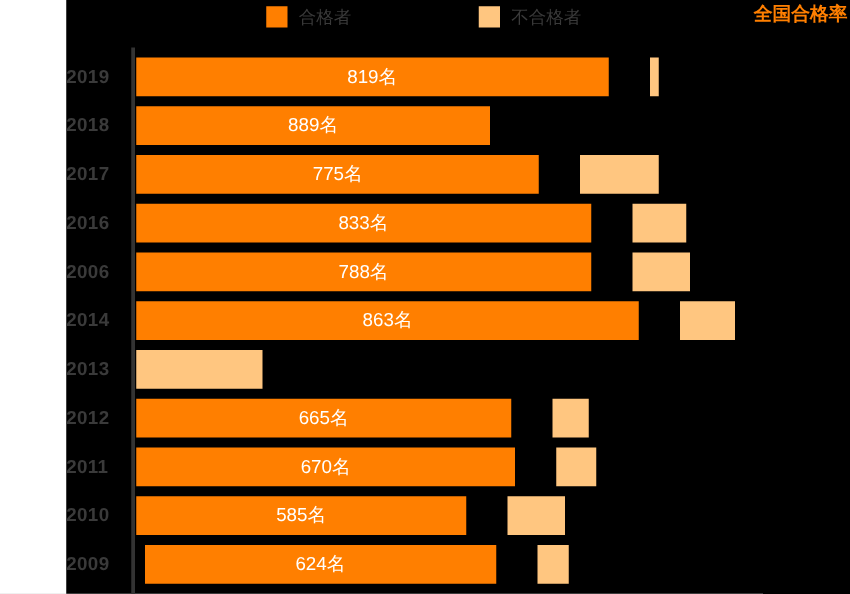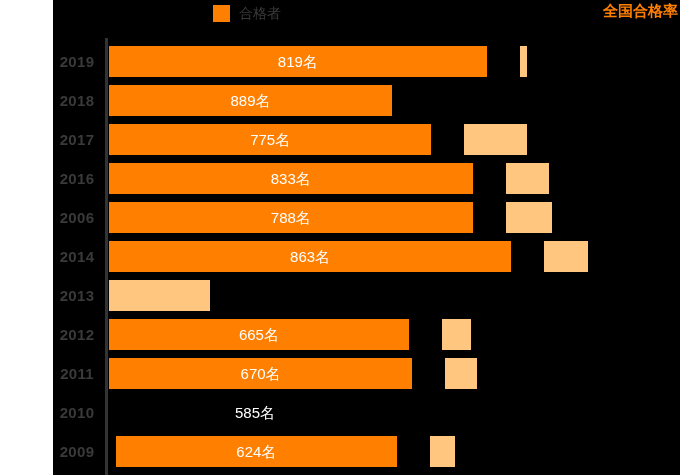--- a/index.html
+++ b/index.html
@@ -79,21 +79,21 @@
     position:absolute;
     left:0;
     height:31px;
   }
   .year{
     position:absolute;
     left:53px;
     width:48px;
     height:31px;
     line-height:31px;
-    text-align:center;
+    text-align:left;
     font-size:15px;
     font-weight:bold;
     color:#3a3a3a;
     letter-spacing:0.3px;
   }
   .bar{
     position:absolute;
     left:109px;
     top:0;
     height:31px;
@@ -126,20 +126,24 @@
 
   <div class="canvas"></div>
 
   <div class="legend">
 
     <div class="legend-item pass">
       <span class="swatch pass"></span>
       <span class="legend-label">合格者</span>
     </div>
 
+    <div class="legend-item fail">
+      <span class="swatch fail"></span>
+      <span class="legend-label">不合格者</span>
+    </div>
 
     <div class="rate-header">全国合格率</div>
   </div>
 
   <div class="axis-line"></div>
 
   <div class="rows" id="rows">
       <div class="row" style="top: 46px;">
         <div class="year">2019</div>
         <div class="bar" style="width: 418px;">
@@ -212,21 +216,21 @@
         <div class="year">2011</div>
         <div class="bar" style="width: 368px;">
           <div class="seg pass" style="width: 333px;">
             <span class="bar-label">670名</span>
           </div>
           <div class="seg fail" style="width: 35px;"></div>
         </div>
       </div>
       <div class="row" style="top: 397px;">
         <div class="year">2010</div>
-        <div class="bar" style="width: 343px; flex-direction: column;">
+        <div class="bar" style="width: 343px;">
           <div class="seg pass" style="width: 292px;">
             <span class="bar-label">585名</span>
           </div>
           <div class="seg fail" style="width: 51px;"></div>
         </div>
       </div>
       <div class="row" style="top: 436px;">
         <div class="year">2009</div>
         <div class="bar" style="width: 339px; padding-left: 7px;">
           <div class="seg pass" style="width: 311px;">

